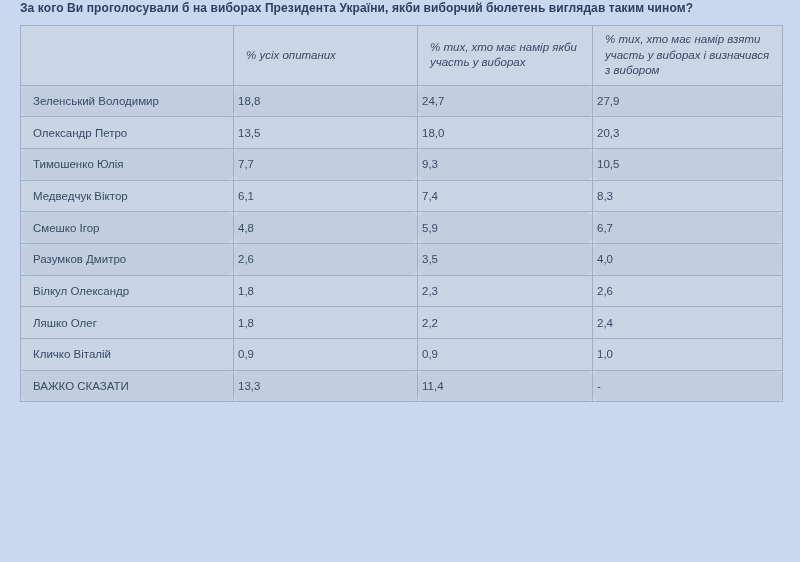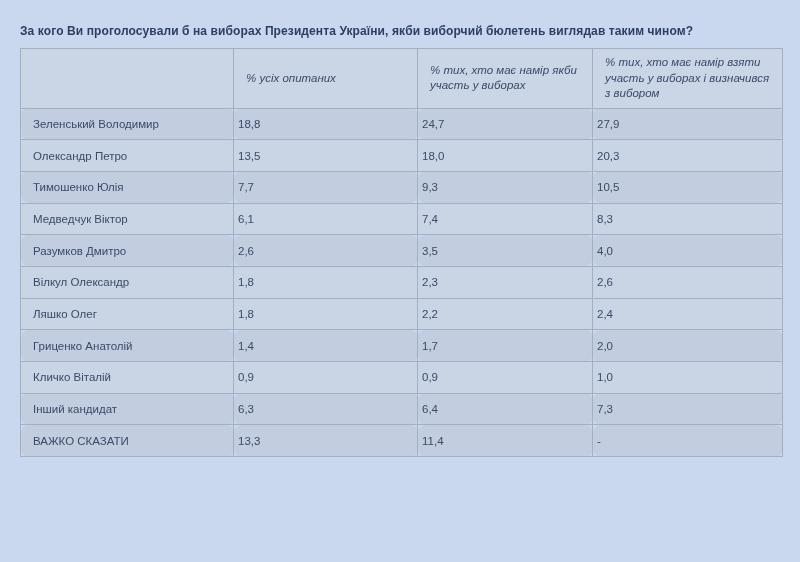--- a/index.html
+++ b/index.html
@@ -12,21 +12,21 @@
     --title:#2c3e63;
   }
   *{box-sizing:border-box;margin:0;padding:0;}
   html,body{width:800px;height:562px;}
   body{
     background:var(--page-bg);
     font-family:"Liberation Sans","DejaVu Sans",sans-serif;
     color:var(--text);
     overflow:hidden;
   }
-  .page{width:800px;height:562px;padding:24px 18px 6px 20px;}
+  .page{width:800px;height:562px;padding:1px 18px 6px 20px;}
   .title{
     font-size:12px;
     font-weight:bold;
     color:var(--title);
     margin-bottom:10px;
     letter-spacing:.1px;
   }
   table.poll{
     border-collapse:collapse;
     width:762px;
@@ -100,54 +100,48 @@
           <td class="value-cell">9,3</td>
           <td class="value-cell">10,5</td>
         </tr>
         <tr class="row-even">
           <td class="name-cell">Медведчук Віктор</td>
           <td class="value-cell">6,1</td>
           <td class="value-cell">7,4</td>
           <td class="value-cell">8,3</td>
         </tr>
         <tr class="row-odd">
+          <td class="name-cell">Смешко Ігор</td>
+          <td class="value-cell">4,8</td>
+          <td class="value-cell">5,9</td>
+          <td class="value-cell">6,7</td>
+        </tr>
+        <tr class="row-odd">
           <td class="name-cell">Разумков Дмитро</td>
           <td class="value-cell">2,6</td>
           <td class="value-cell">3,5</td>
           <td class="value-cell">4,0</td>
         </tr>
         <tr class="row-even">
           <td class="name-cell">Вілкул Олександр</td>
           <td class="value-cell">1,8</td>
           <td class="value-cell">2,3</td>
           <td class="value-cell">2,6</td>
         </tr>
         <tr class="row-even">
           <td class="name-cell">Ляшко Олег</td>
           <td class="value-cell">1,8</td>
           <td class="value-cell">2,2</td>
           <td class="value-cell">2,4</td>
         </tr>
-        <tr class="row-odd">
-          <td class="name-cell">Гриценко Анатолій</td>
-          <td class="value-cell">1,4</td>
-          <td class="value-cell">1,7</td>
-          <td class="value-cell">2,0</td>
-        </tr>
         <tr class="row-even">
           <td class="name-cell">Кличко Віталій</td>
           <td class="value-cell">0,9</td>
           <td class="value-cell">0,9</td>
           <td class="value-cell">1,0</td>
-        </tr>
-        <tr class="row-odd">
-          <td class="name-cell">Інший кандидат</td>
-          <td class="value-cell">6,3</td>
-          <td class="value-cell">6,4</td>
-          <td class="value-cell">7,3</td>
         </tr>
         <tr class="row-odd">
           <td class="name-cell">ВАЖКО СКАЗАТИ</td>
           <td class="value-cell">13,3</td>
           <td class="value-cell">11,4</td>
           <td class="value-cell">-</td>
         </tr>
       </tbody>
   </table>
 </div>

